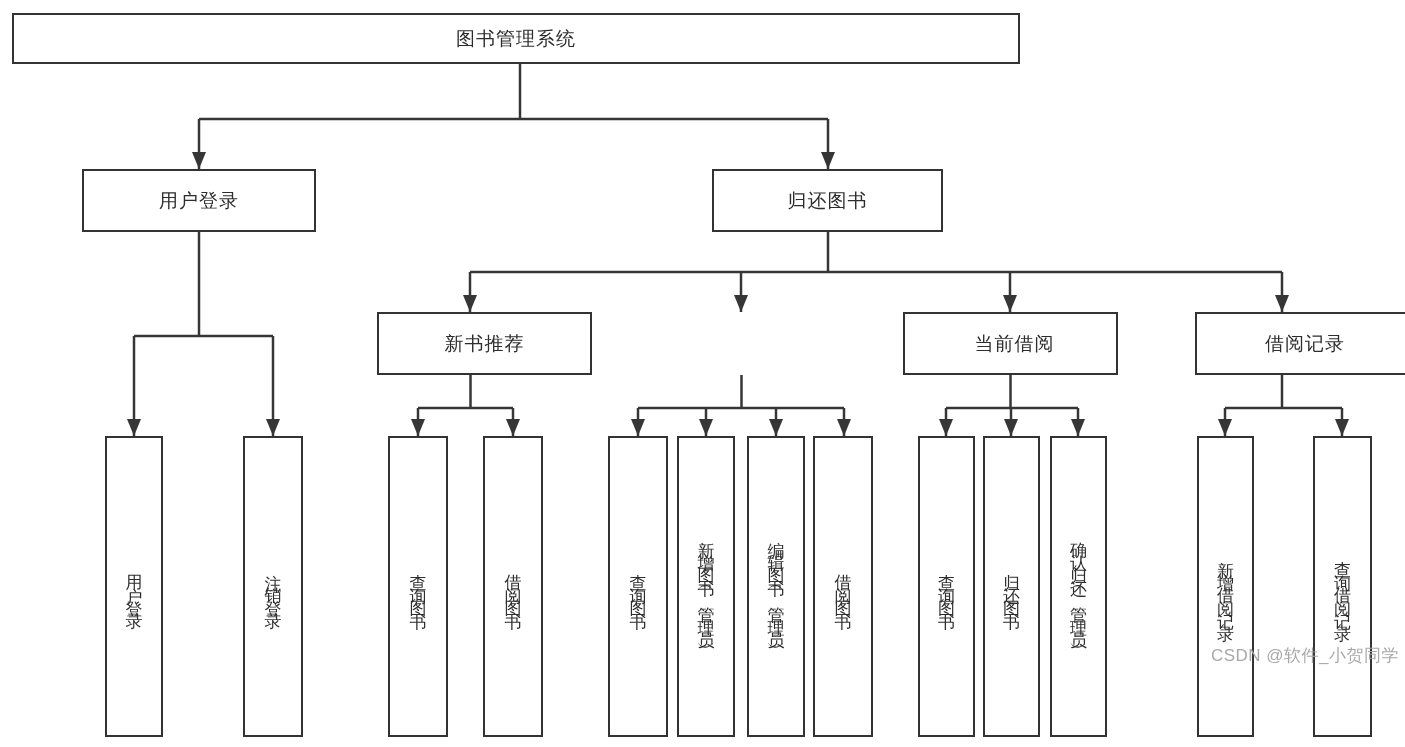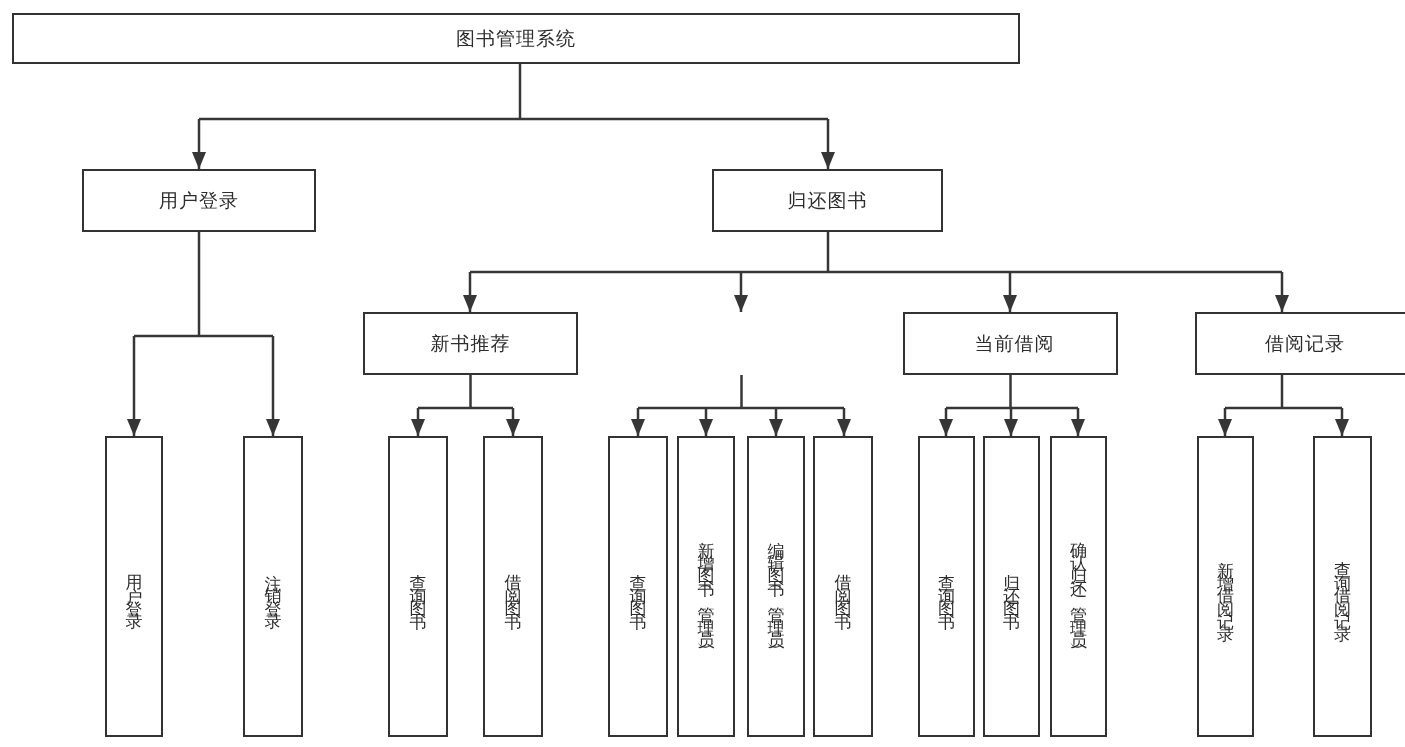--- a/index.html
+++ b/index.html
@@ -104,21 +104,21 @@
     <span class="hlabel">图书管理系统</span>
   </div>
 
   <div class="box" style="left:82px;top:169px;width:234px;height:63px;">
     <span class="hlabel">用户登录</span>
   </div>
   <div class="box" style="left:712px;top:169px;width:231px;height:63px;">
     <span class="hlabel">归还图书</span>
   </div>
 
-  <div class="box" style="left:363px;top:312px;width:215px;height:63px;text-align:right;">
+  <div class="box" style="left:377px;top:312px;width:215px;height:63px;text-align:right;">
     <span class="hlabel">新书推荐</span>
   </div>
   <div class="box" style="left:903px;top:312px;width:215px;height:63px;padding-left:8px;">
     <span class="hlabel">当前借阅</span>
   </div>
   <div class="box" style="left:1172px;top:312px;width:220px;height:63px;margin-left:23px;">
     <span class="hlabel">借阅记录</span>
   </div>
 
   <div class="box leaf" style="left:105px;width:58px;">
@@ -158,14 +158,15 @@
     <span class="vlabel">确认归还（管理员）</span>
   </div>
 
   <div class="box leaf" style="left:1197px;width:57px;">
     <span class="vlabel">新增借阅记录</span>
   </div>
   <div class="box leaf" style="left:1313px;width:59px;">
     <span class="vlabel">查询借阅记录</span>
   </div>
 
+  <div class="watermark">CSDN @软件_小贺同学</div>
 
 </div>
 
 </body></html>

